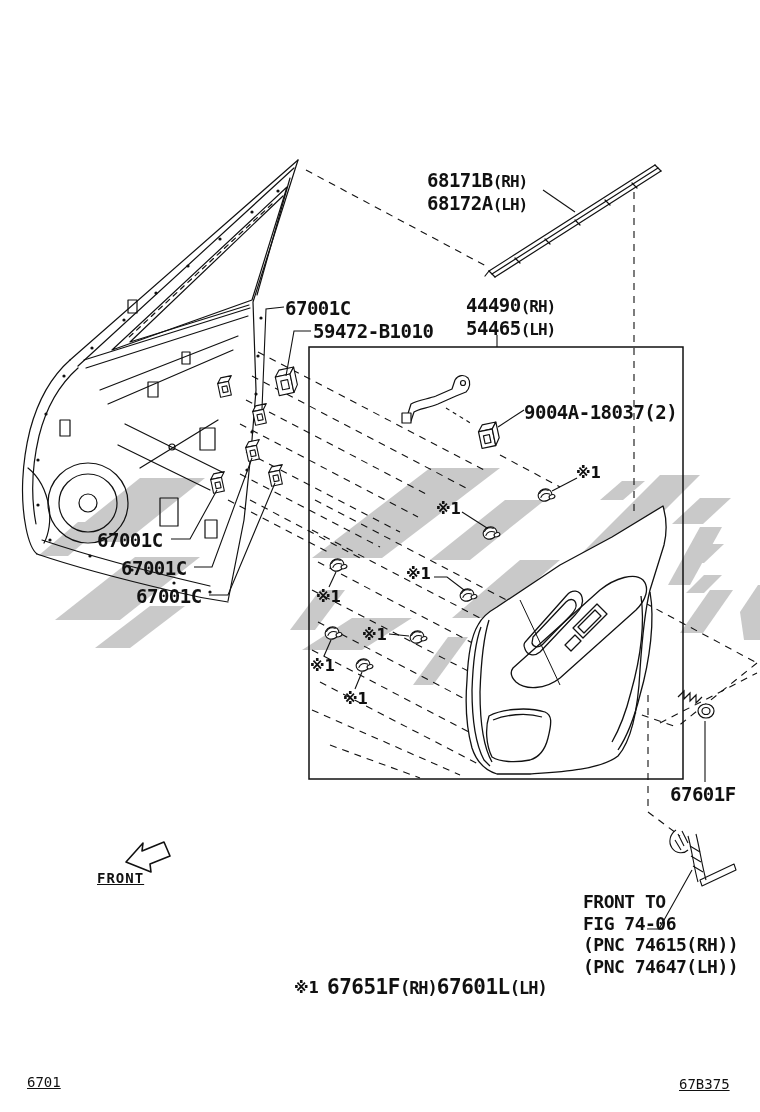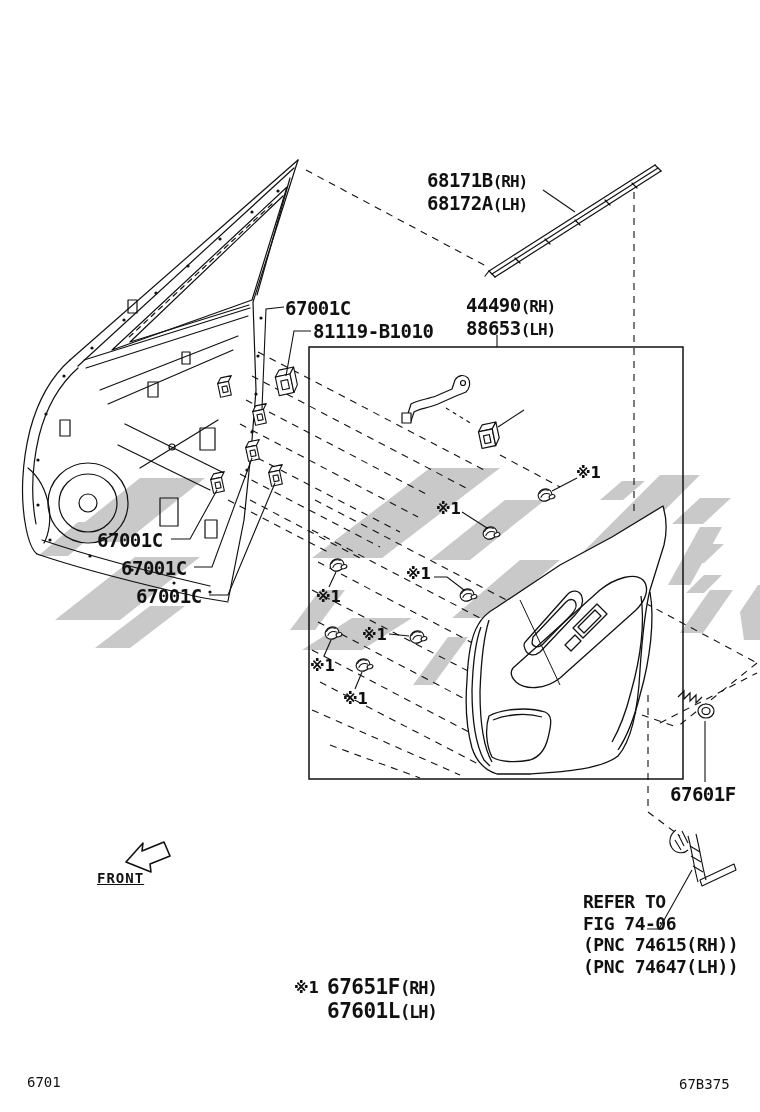--- a/index.html
+++ b/index.html
@@ -7,24 +7,24 @@
          font-family:"DejaVu Sans Mono","Liberation Mono",monospace;color:#111;}
   .stage svg{position:absolute;left:0;top:0;}
   .lbl{position:absolute;white-space:nowrap;line-height:20px;}
   .num{font:700 19px "DejaVu Sans Mono","Liberation Mono",monospace;letter-spacing:-0.5px;}
   .numbig{font:700 21px "DejaVu Sans Mono","Liberation Mono",monospace;letter-spacing:-0.5px;}
   .suf{font:700 16px "DejaVu Sans Mono","Liberation Mono",monospace;letter-spacing:-1px;}
   .suf17{font:700 17px "DejaVu Sans Mono","Liberation Mono",monospace;letter-spacing:-1px;}
   .mark{font:700 15px "DejaVu Sans","Liberation Sans",sans-serif;}
   .refer{font:700 18px "DejaVu Sans Mono","Liberation Mono",monospace;line-height:21.5px;letter-spacing:-0.5px;}
   .front{font:700 14px "DejaVu Sans Mono","Liberation Mono",monospace;letter-spacing:1px;text-decoration:underline;}
-  .foot{font:400 14px "DejaVu Sans Mono","Liberation Mono",monospace;}
+  .foot{font:400 14px "DejaVu Sans Mono","Liberation Mono",monospace;text-decoration:underline;}
   .legend{position:absolute;display:flex;align-items:flex-start;}
   .legend .mark{margin:4px 8px 0 0;}
-  .legend .col{display:flex;flex-direction:column;line-height:21px;}
+  .legend .col{display:flex;flex-direction:row;line-height:21px;}
   .row{white-space:nowrap;}
 </style>
 </head>
 <body>
 
 <div class="stage">
 
 <svg width="760" height="1112" viewBox="0 0 760 1112">
 
   <g fill="#c9c9c9" stroke="none">
@@ -293,28 +293,31 @@
 <div class="lbl" style="left:427px;top:169px">
   <div class="row"><span class="num">68171B</span><span class="suf">(RH)</span></div>
   <div class="row"><span class="num">68172A</span><span class="suf">(LH)</span></div>
 </div>
 
 <div class="lbl" style="left:285px;top:297px">
   <span class="num">67001C</span>
 </div>
 
 <div class="lbl" style="left:313px;top:320px">
-  <span class="num">81119-B1010</span>
+  <span class="num">59472-B1010</span>
 </div>
 
 <div class="lbl" style="left:466px;top:294px">
   <div class="row"><span class="num">44490</span><span class="suf">(RH)</span></div>
-  <div class="row"><span class="num">88653</span><span class="suf">(LH)</span></div>
-</div>
-
+  <div class="row"><span class="num">54465</span><span class="suf">(LH)</span></div>
+</div>
+
+<div class="lbl" style="left:524px;top:401px">
+  <span class="num">9004A-18037(2)</span>
+</div>
 
 <div class="lbl mark" style="left:576px;top:464px">※1</div>
 <div class="lbl mark" style="left:436px;top:500px">※1</div>
 <div class="lbl mark" style="left:316px;top:588px">※1</div>
 <div class="lbl mark" style="left:406px;top:565px">※1</div>
 <div class="lbl mark" style="left:310px;top:657px">※1</div>
 <div class="lbl mark" style="left:362px;top:626px">※1</div>
 <div class="lbl mark" style="left:343px;top:690px">※1</div>
 
 <div class="lbl" style="left:97px;top:529px">
@@ -325,21 +328,21 @@
 </div>
 <div class="lbl" style="left:136px;top:585px">
   <span class="num">67001C</span>
 </div>
 
 <div class="lbl" style="left:670px;top:783px">
   <span class="num">67601F</span>
 </div>
 
 <div class="lbl refer" style="left:583px;top:891px">
-  <div>REFER TO</div>
+  <div>FRONT TO</div>
   <div>FIG 74-06</div>
   <div>(PNC 74615(RH))</div>
   <div>(PNC 74647(LH))</div>
 </div>
 
 <div class="legend" style="left:294px;top:975px">
   <span class="mark">※1</span>
   <span class="col">
     <span class="row"><span class="numbig">67651F</span><span class="suf17">(RH)</span></span>
     <span class="row"><span class="numbig">67601L</span><span class="suf17">(LH)</span></span>

